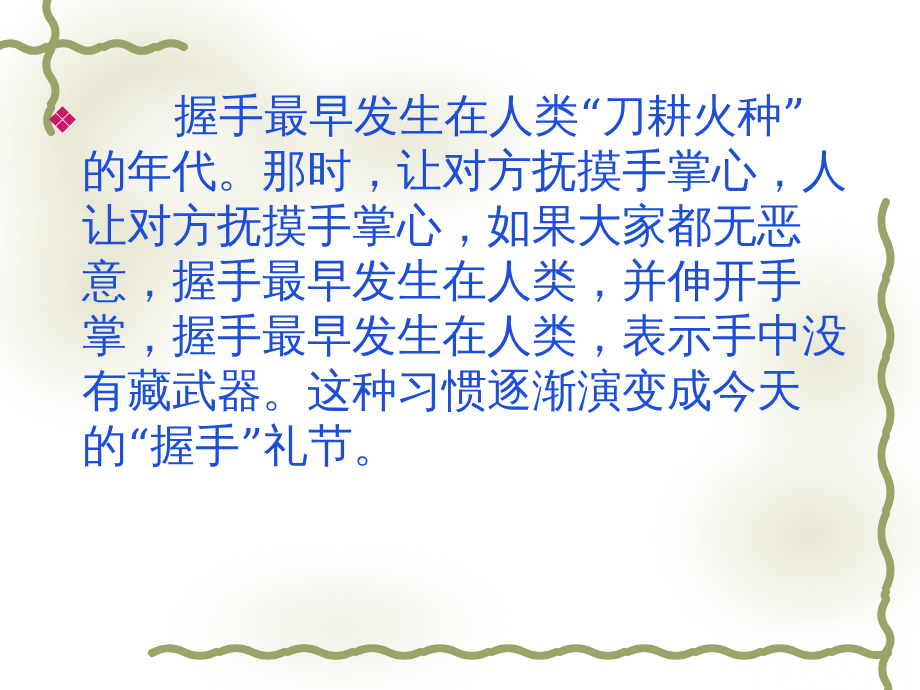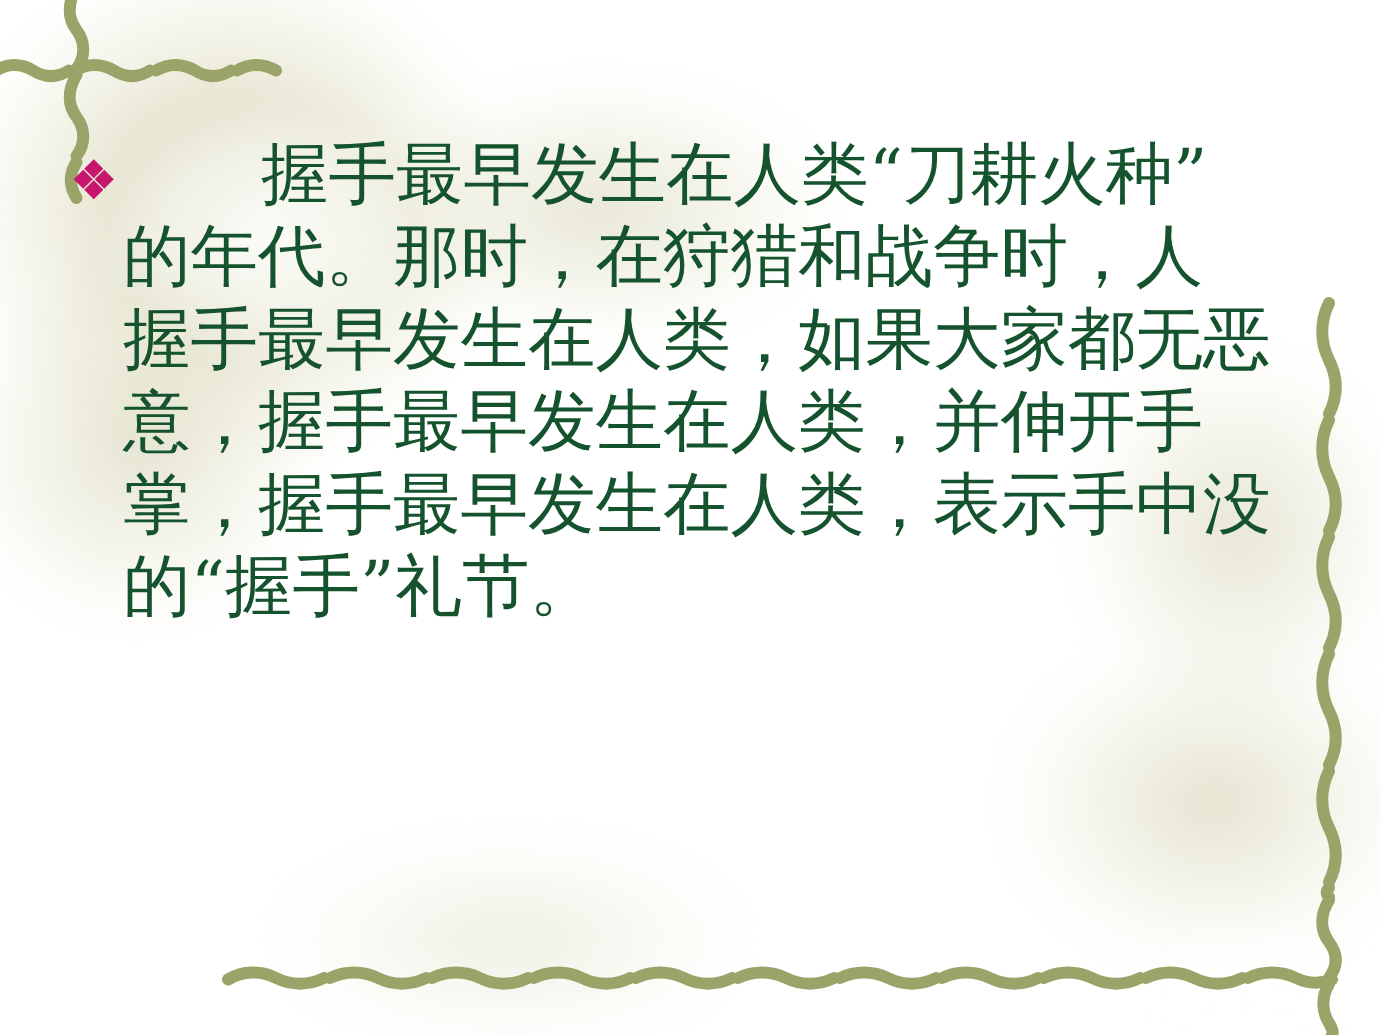--- a/index.html
+++ b/index.html
@@ -147,21 +147,21 @@
   #bullet .lz-right { left: 14px; top: 7px; }
   #bullet .lz-top   { left: 7px;  top: 0px; }
   #bullet .lz-bot   { left: 7px;  top: 14px; }
 
   
   #body-text {
     position: absolute;
     left: 82px;
     top: 88px;
     width: 790px;
-    color: #14532d;
+    color: #1d4ed8;
     font-family: "DejaVu Serif", "Liberation Serif", serif;
     font-size: 45px;
     line-height: 55px;
     font-weight: 400;
     letter-spacing: 0px;
     white-space: nowrap;
   }
   #body-text .line { height: 55px; }
   #body-text .line.first { text-indent: 92px; }
 </style>
@@ -232,20 +232,21 @@
 
   <div id="bullet">
     <span class="lozenge lz-left"></span>
     <span class="lozenge lz-top"></span>
     <span class="lozenge lz-bot"></span>
     <span class="lozenge lz-right"></span>
   </div>
 
   <div id="body-text">
     <div class="line first">握手最早发生在人类“刀耕火种”</div>
-    <div class="line">的年代。那时，在狩猎和战争时，人</div>
-    <div class="line">握手最早发生在人类，如果大家都无恶</div>
+    <div class="line">的年代。那时，让对方抚摸手掌心，人</div>
+    <div class="line">让对方抚摸手掌心，如果大家都无恶</div>
     <div class="line">意，握手最早发生在人类，并伸开手</div>
     <div class="line">掌，握手最早发生在人类，表示手中没</div>
+    <div class="line">有藏武器。这种习惯逐渐演变成今天</div>
     <div class="line">的“握手”礼节。</div>
   </div>
 
 </div>
 
 </body></html>

